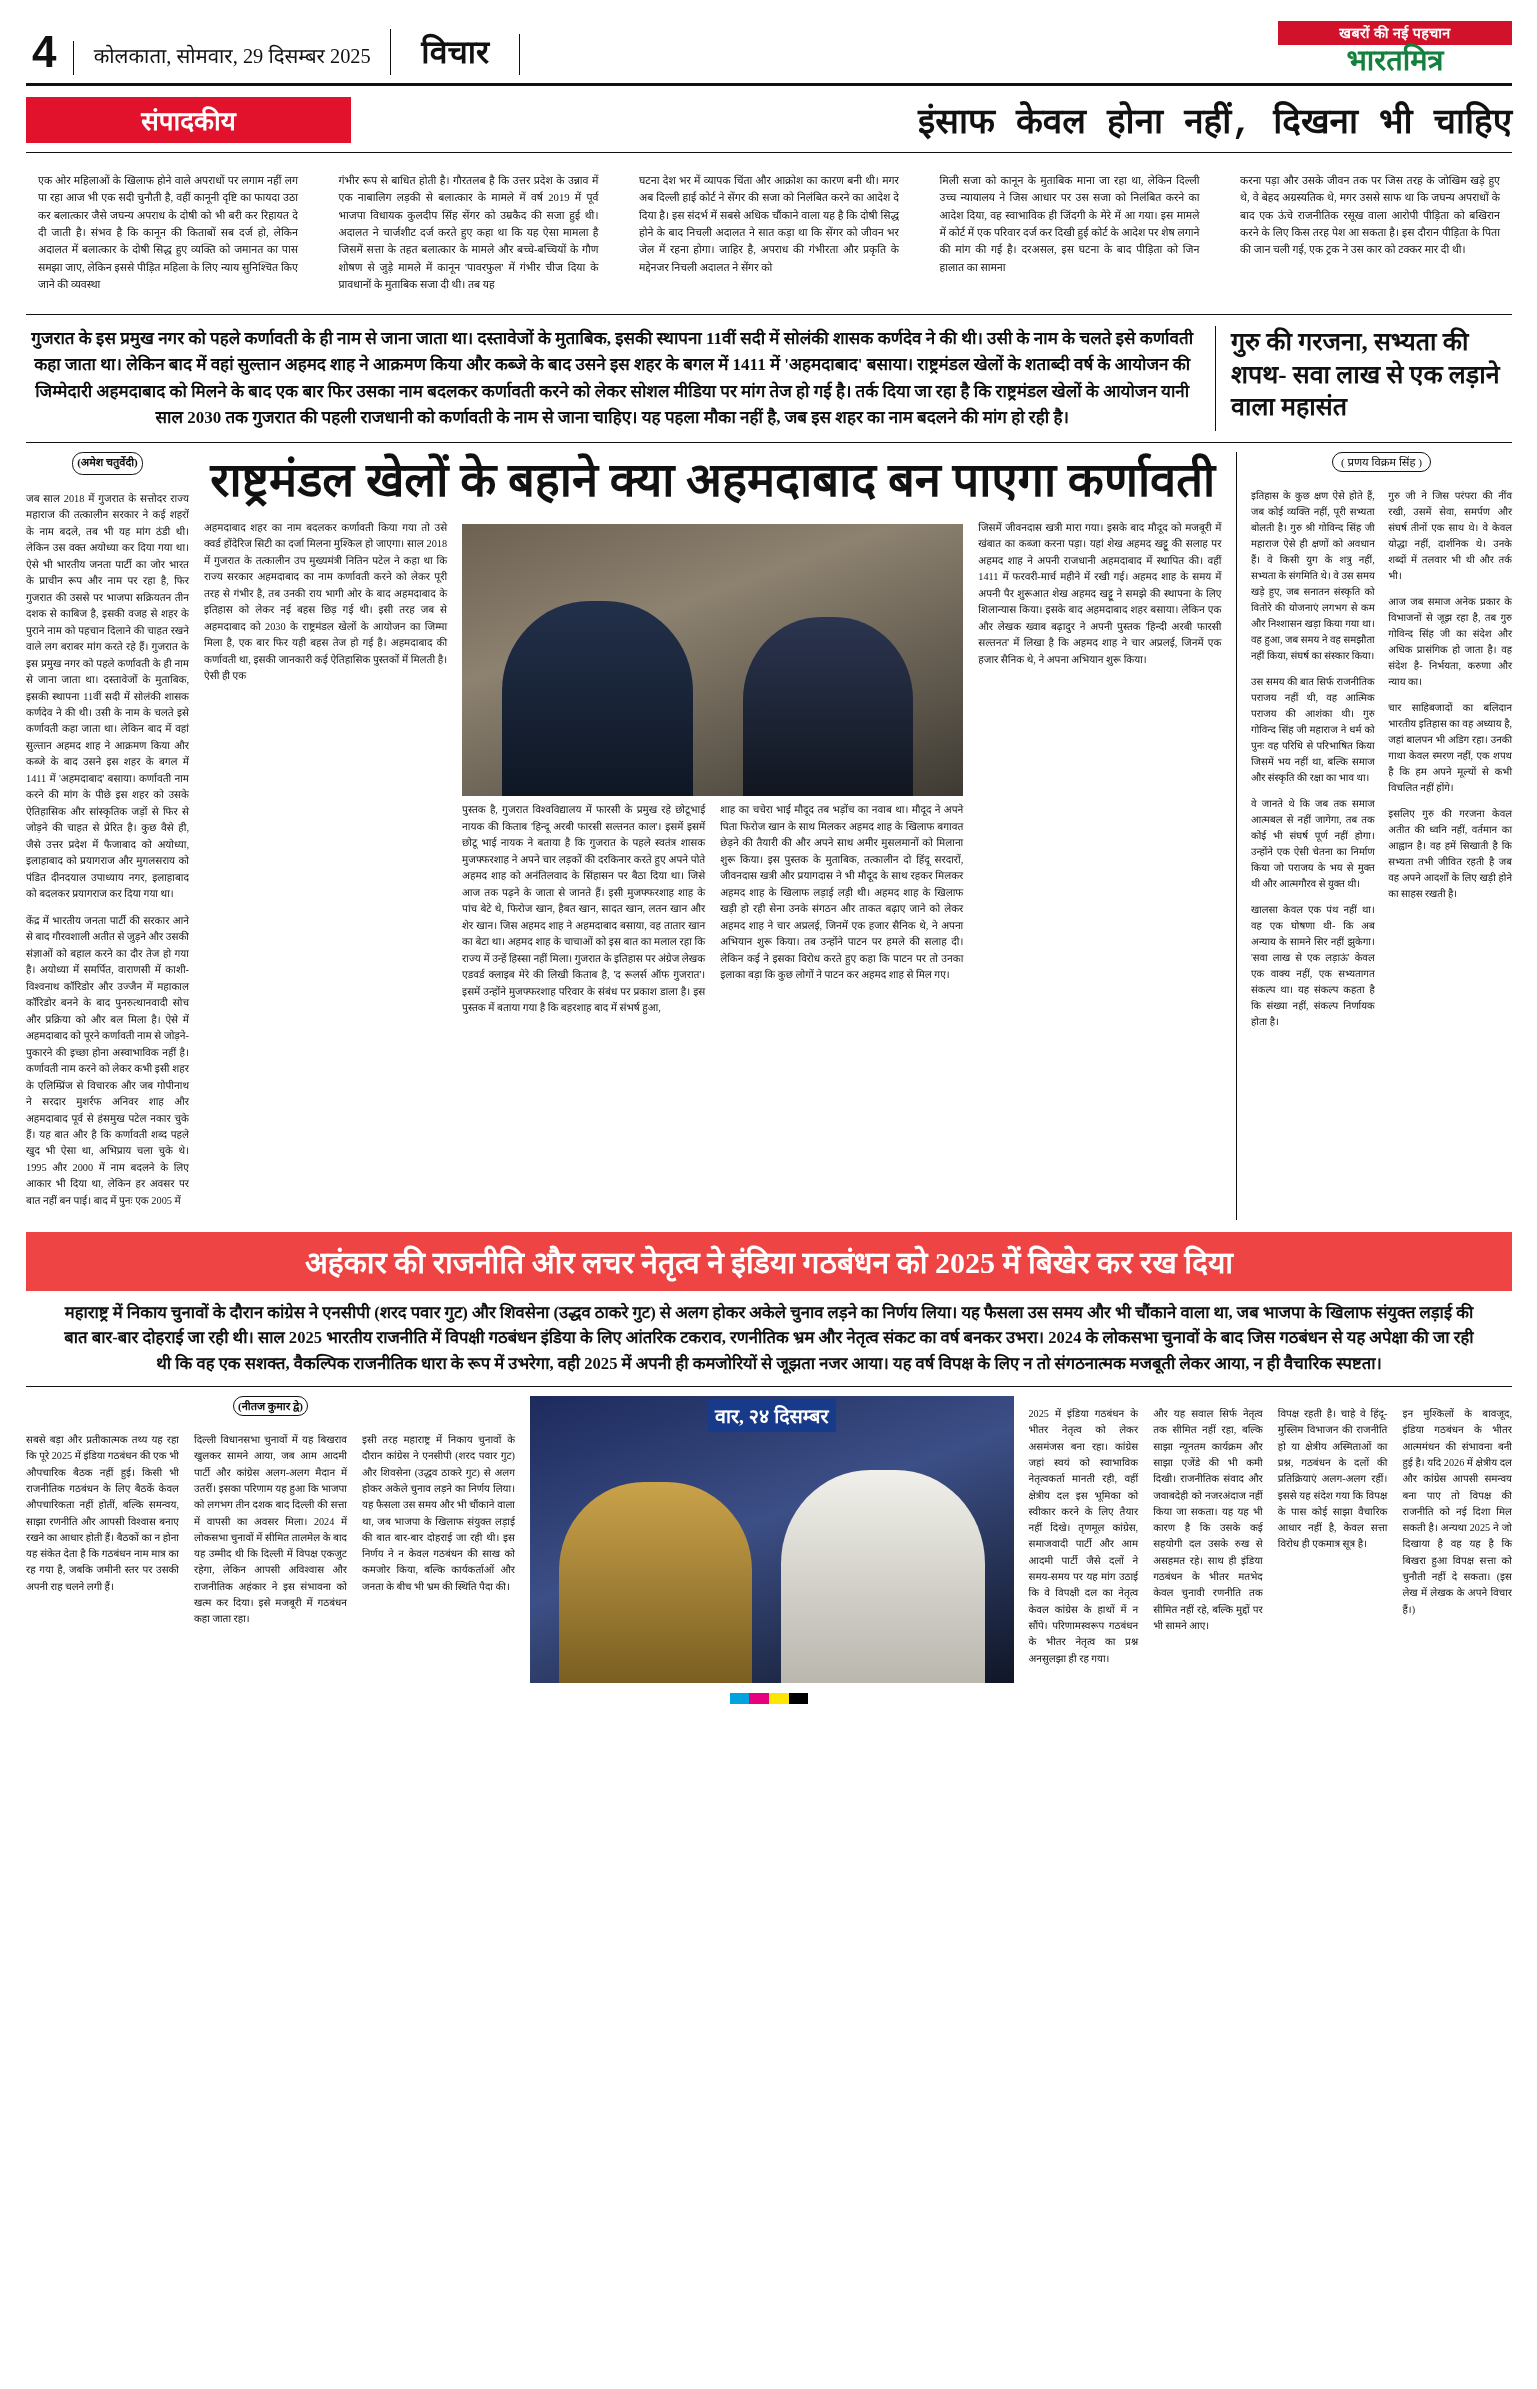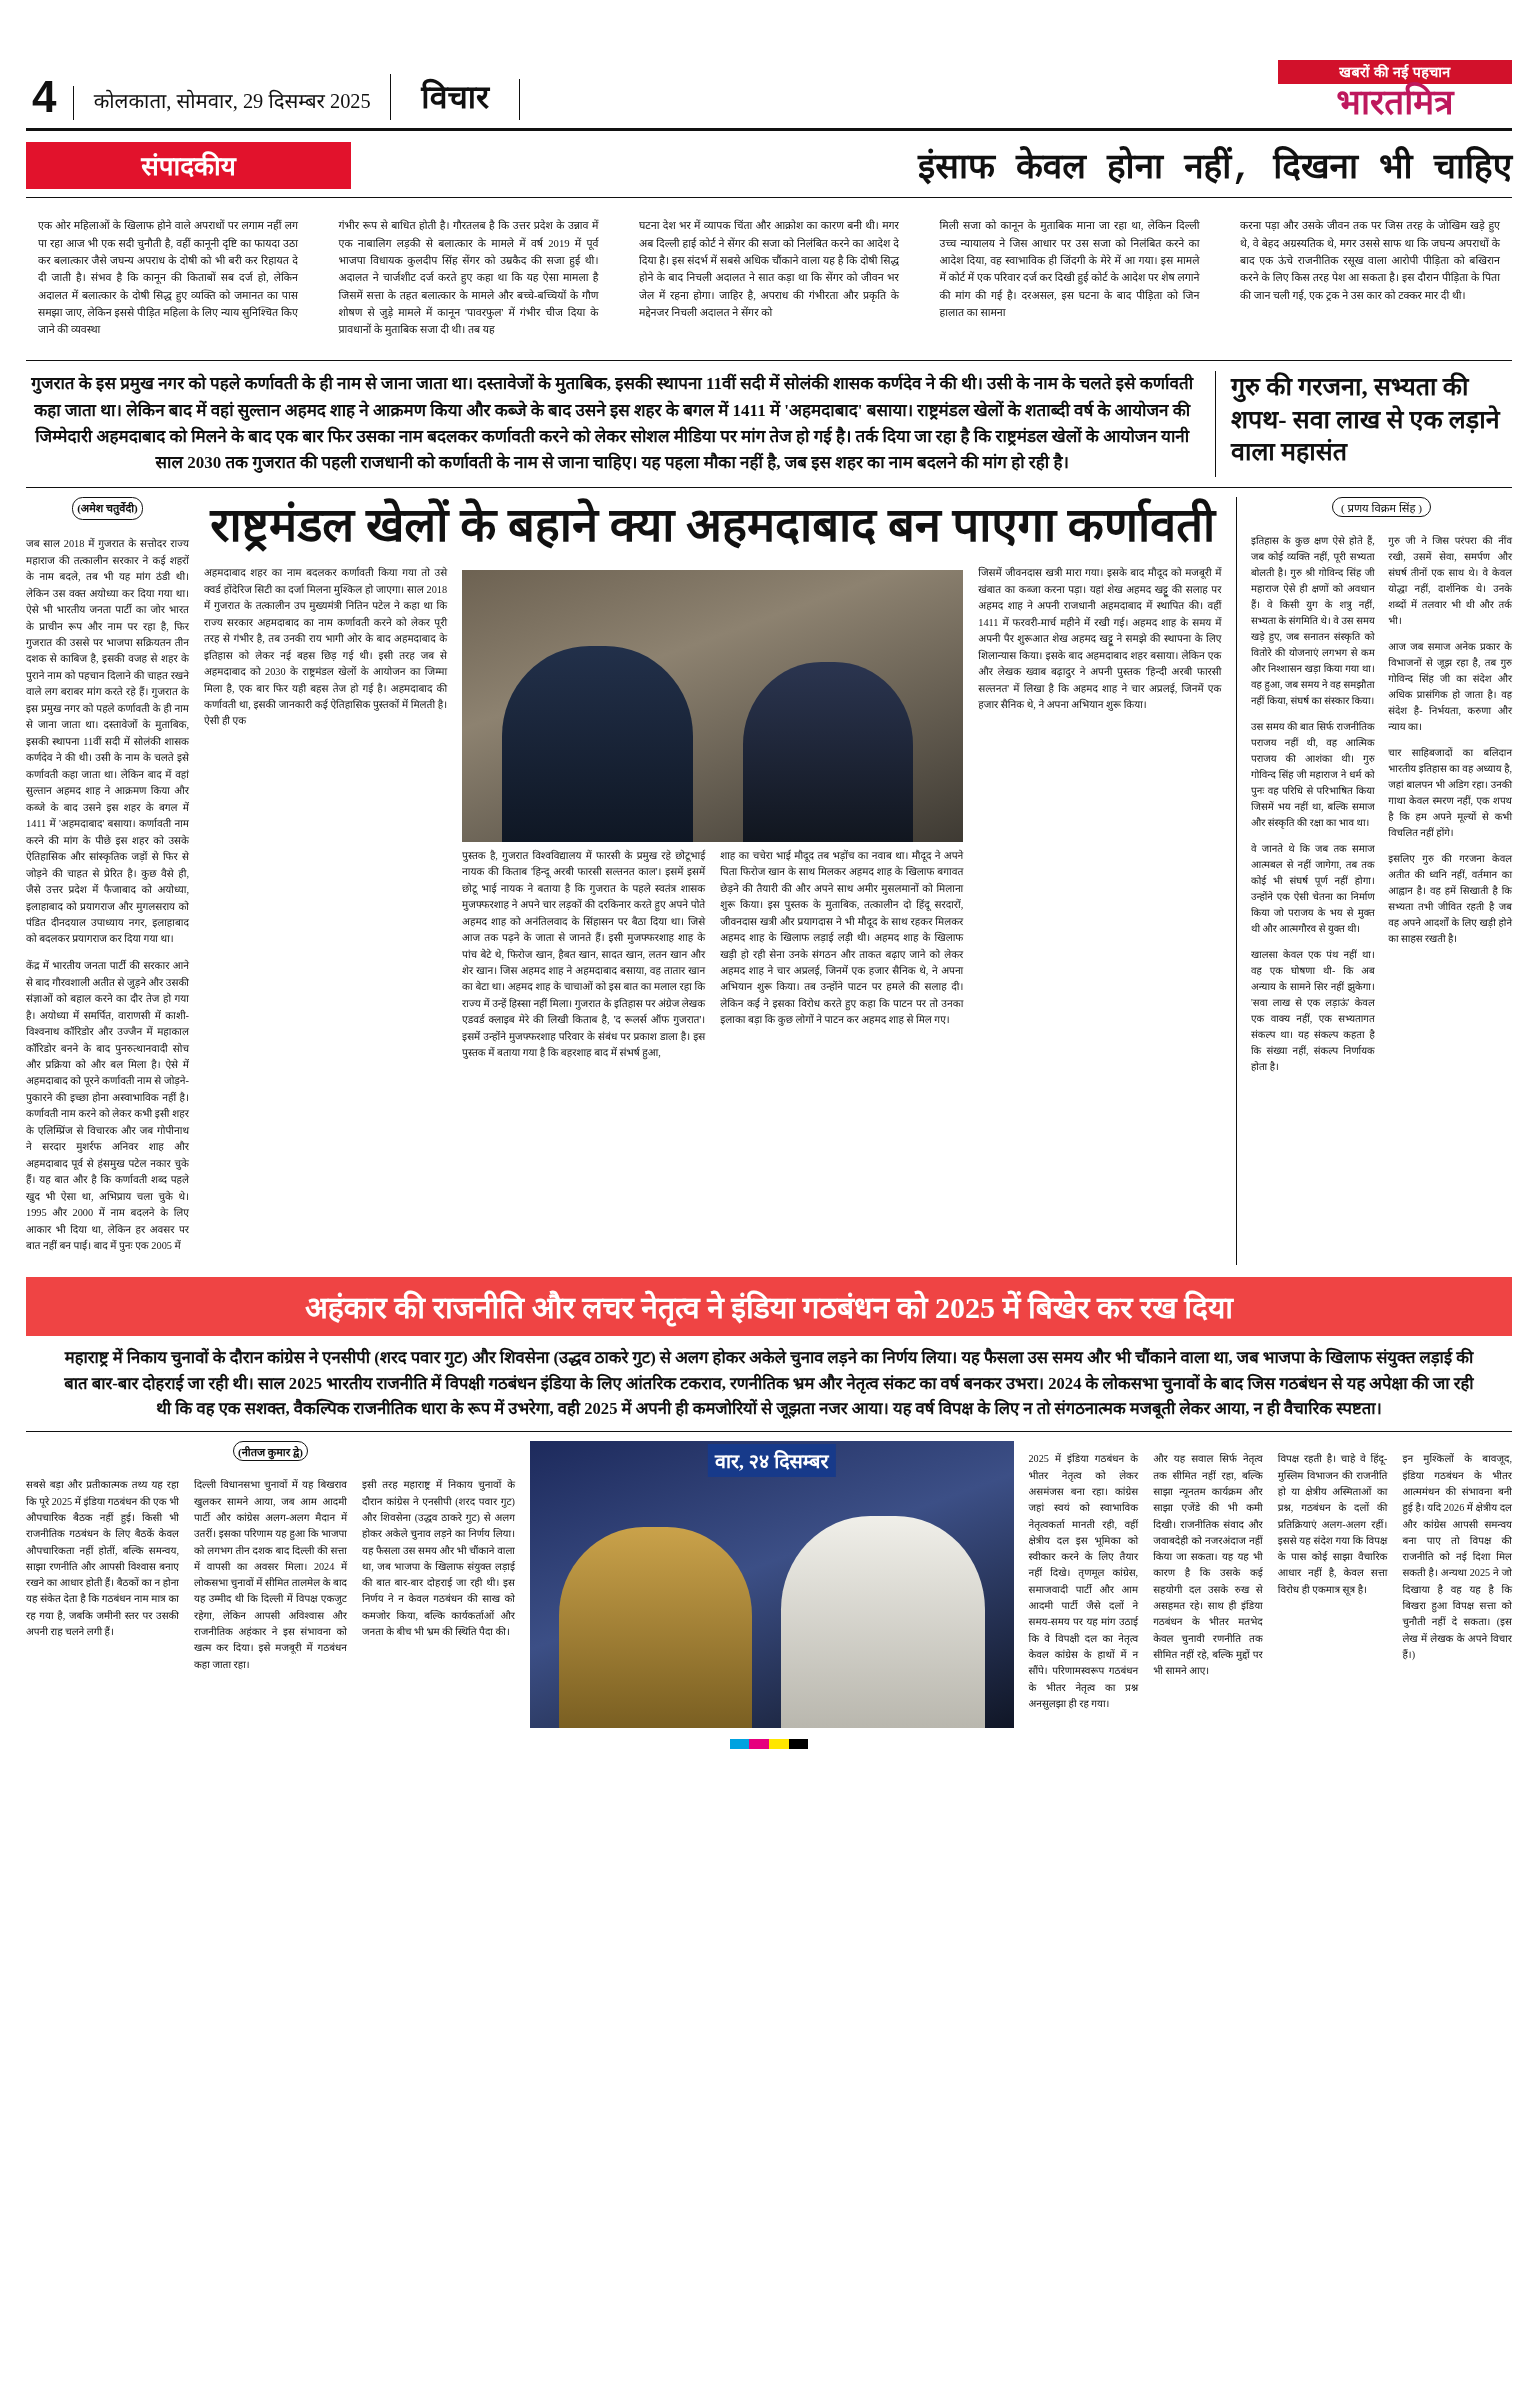--- a/index.html
+++ b/index.html
@@ -6,22 +6,22 @@
   body{width:1538px;font-family:"Liberation Serif", serif;color:#111;}
   .page{width:1538px;min-height:2389px;box-sizing:border-box;padding:21px 26px 13.6px 26px;}
 
   
   .masthead{display:flex;align-items:flex-end;border-bottom:3px solid #111;padding-bottom:7.5px;}
   .pageno{font-size:44px;font-weight:bold;line-height:1;padding:0 16.6px 1.5px 6px;font-family:"Liberation Sans",sans-serif;}
   .dateline{font-size:20.4px;padding:0 19.6px 6px 0;border-left:1.5px solid #111;padding-left:19.6px;}
   .section-title{font-size:32px;font-weight:bold;padding:0 30px 3px 30px;border-left:1.5px solid #111;}
   .masthead-spacer{flex:1;border-left:1.5px solid #111;height:41px;}
   .brandbox{width:234px;text-align:center;}
-  .brand-tag{background:#d2112b;color:#fff;font-size:14.3px;font-weight:bold;padding:2.3px 0;letter-spacing:0.4px;margin-top:39px;}
-  .brand-name{color:#be185d;font-size:35px;font-weight:bold;line-height:1.05;font-family:"Liberation Sans",sans-serif;}
+  .brand-tag{background:#d2112b;color:#fff;font-size:14.3px;font-weight:bold;padding:2.3px 0;letter-spacing:0.4px;}
+  .brand-name{color:#15803d;font-size:29px;font-weight:bold;line-height:1.05;font-family:"Liberation Sans",sans-serif;}
 
   
   .edit-head{display:flex;align-items:center;margin-top:10.6px;}
   .edit-label{background:#e2122c;color:#fff;font-size:26px;font-weight:bold;padding:5.3px 0;width:325px;text-align:center;font-family:"Liberation Sans",sans-serif;}
   .edit-title{flex:1;text-align:right;font-size:35px;font-weight:bold;padding-left:21px;font-family:Liberation Mono, monospace;}
   .hr2{border-top:1.5px solid #111;margin:7.5px 0 0 0;}
 
   .edit-body{display:grid;grid-template-columns:repeat(5,1fr);column-gap:16.6px;font-size:10.7px;line-height:1.62;text-align:justify;padding-top:7.5px;}
   .edit-body p{margin:12px;}
 

